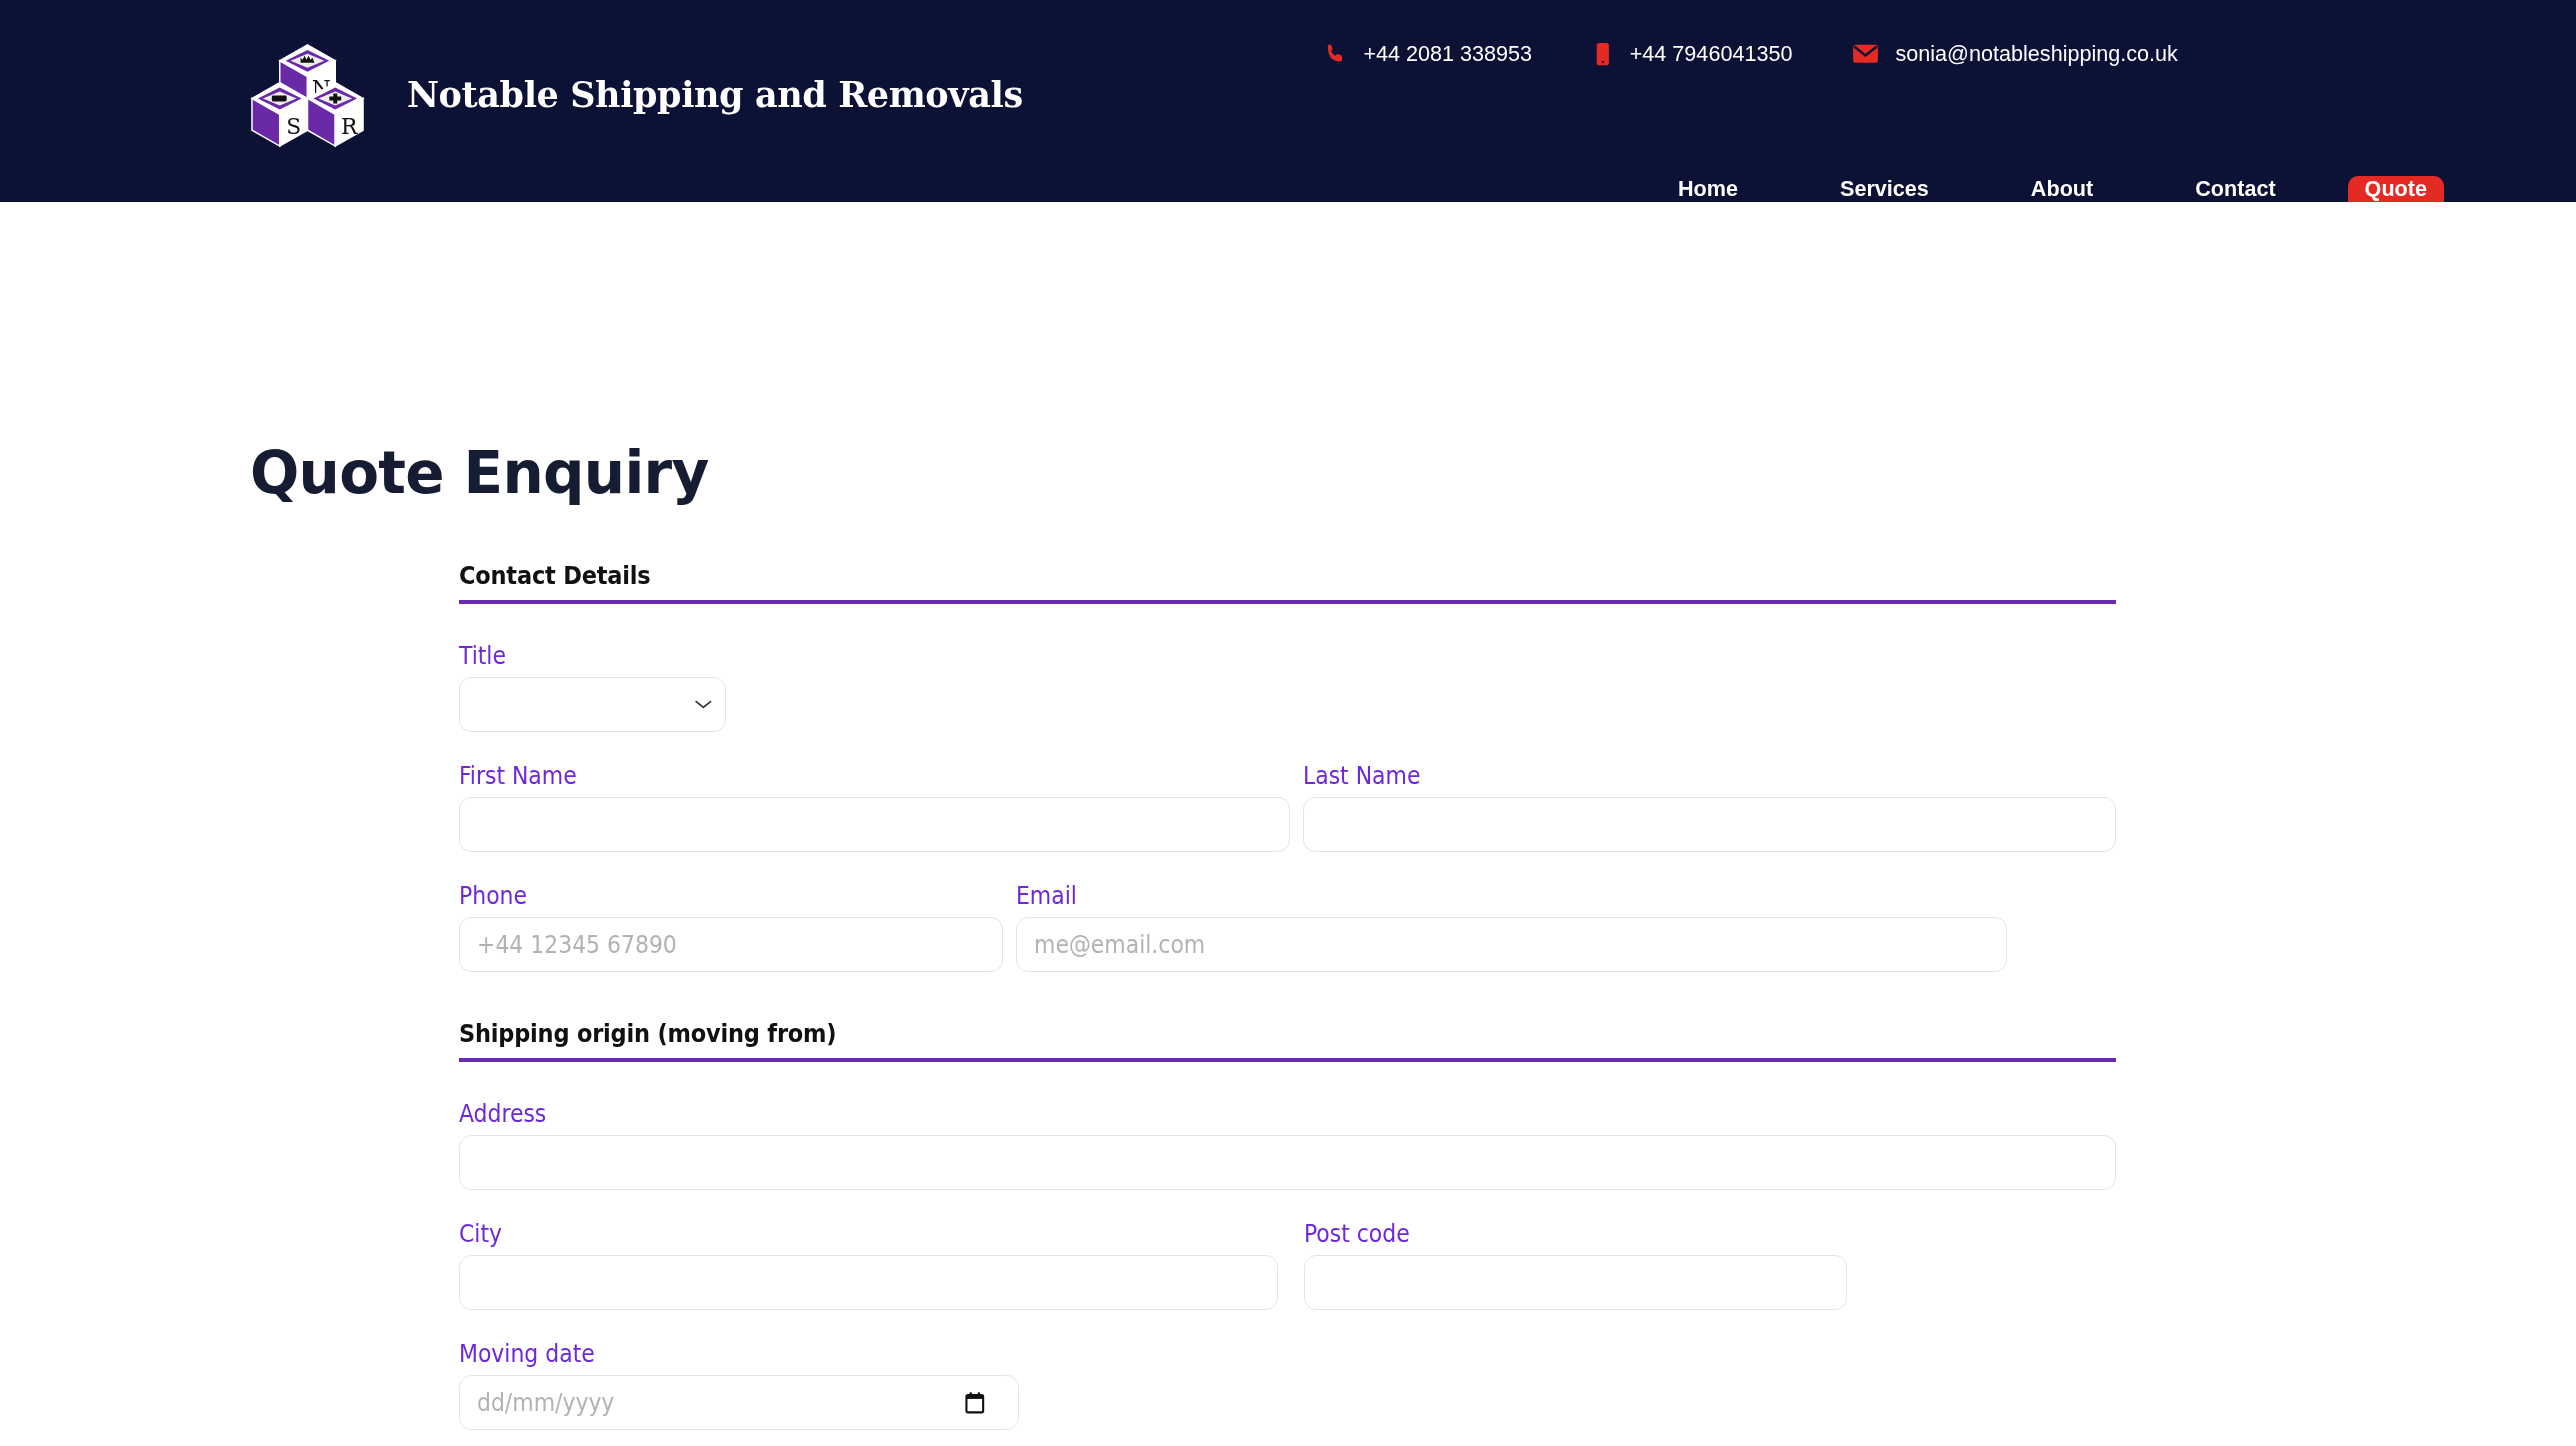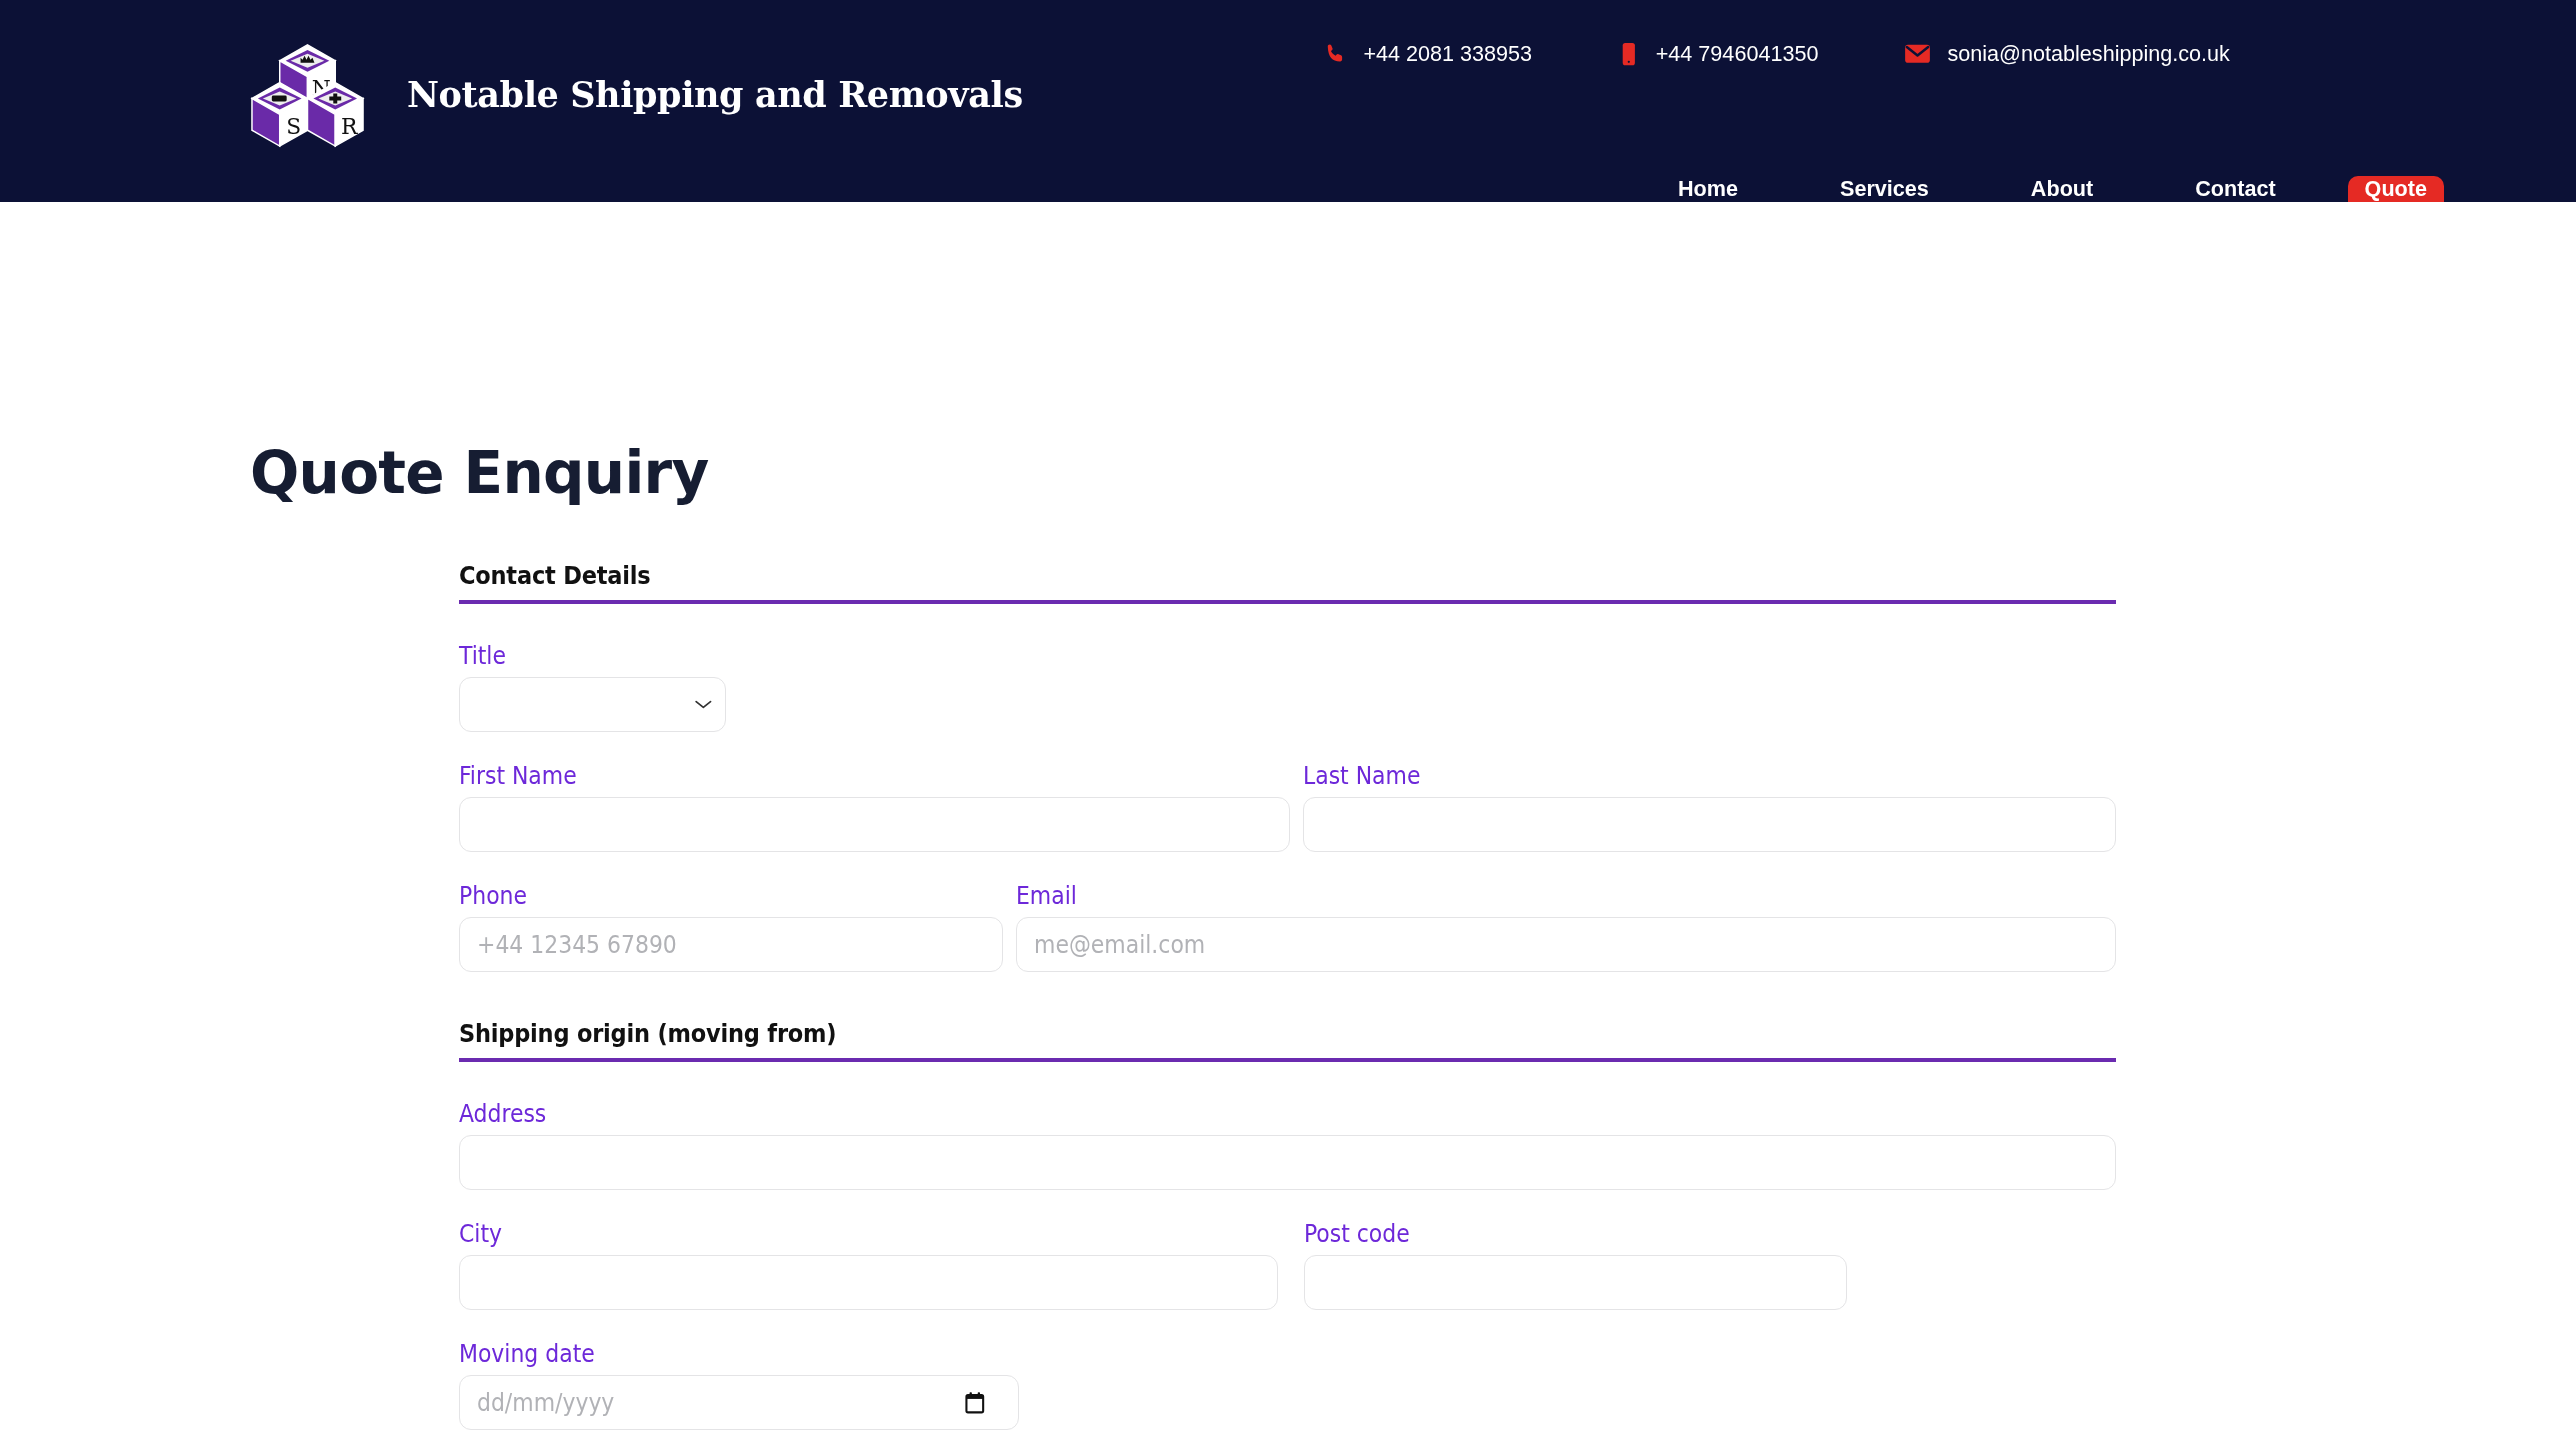--- a/index.html
+++ b/index.html
@@ -25,21 +25,21 @@
     color: #ffffff;
     font-family: "DejaVu Serif", serif;
     font-weight: bold;
     font-size: 35px;
     letter-spacing: -0.4px;
     white-space: nowrap;
   }
 
   .contact-strip {
     position: absolute; top: 41px; left: 1323px;
-    display: flex; align-items: center; gap: 86px;
+    display: flex; align-items: center; gap: 60px;
   }
   .contact-item { display: flex; align-items: center; gap: 16px; }
   .contact-item .c-ico { display: block; flex: none; }
   .contact-item .c-txt {
     color: #ffffff; font-size: 21.6px; white-space: nowrap;
     font-family: "Liberation Sans", sans-serif;
   }
 
   .main-nav {
     position: absolute; left: 1279px; bottom: 0;
@@ -254,21 +254,21 @@
       </div>
     </div>
 
     <div class="row gap-top-40">
       <div style="width:557px">
         <label class="field-label">Phone</label>
         <input class="ctrl" type="tel" style="width: 544px;" placeholder="+44 12345 67890">
       </div>
       <div style="width:1100px">
         <label class="field-label">Email</label>
-        <input class="ctrl" type="email" style="width: 1100px;" placeholder="me@email.com">
+        <input class="ctrl" type="email" style="width: 991px;" placeholder="me@email.com">
       </div>
     </div>
 
     <div class="sec-gap">
       <div class="section-head">Shipping origin (moving from)</div>
       <div class="section-rule"></div>
     </div>
 
     <div class="gap-top-52">
       <label class="field-label">Address</label>

